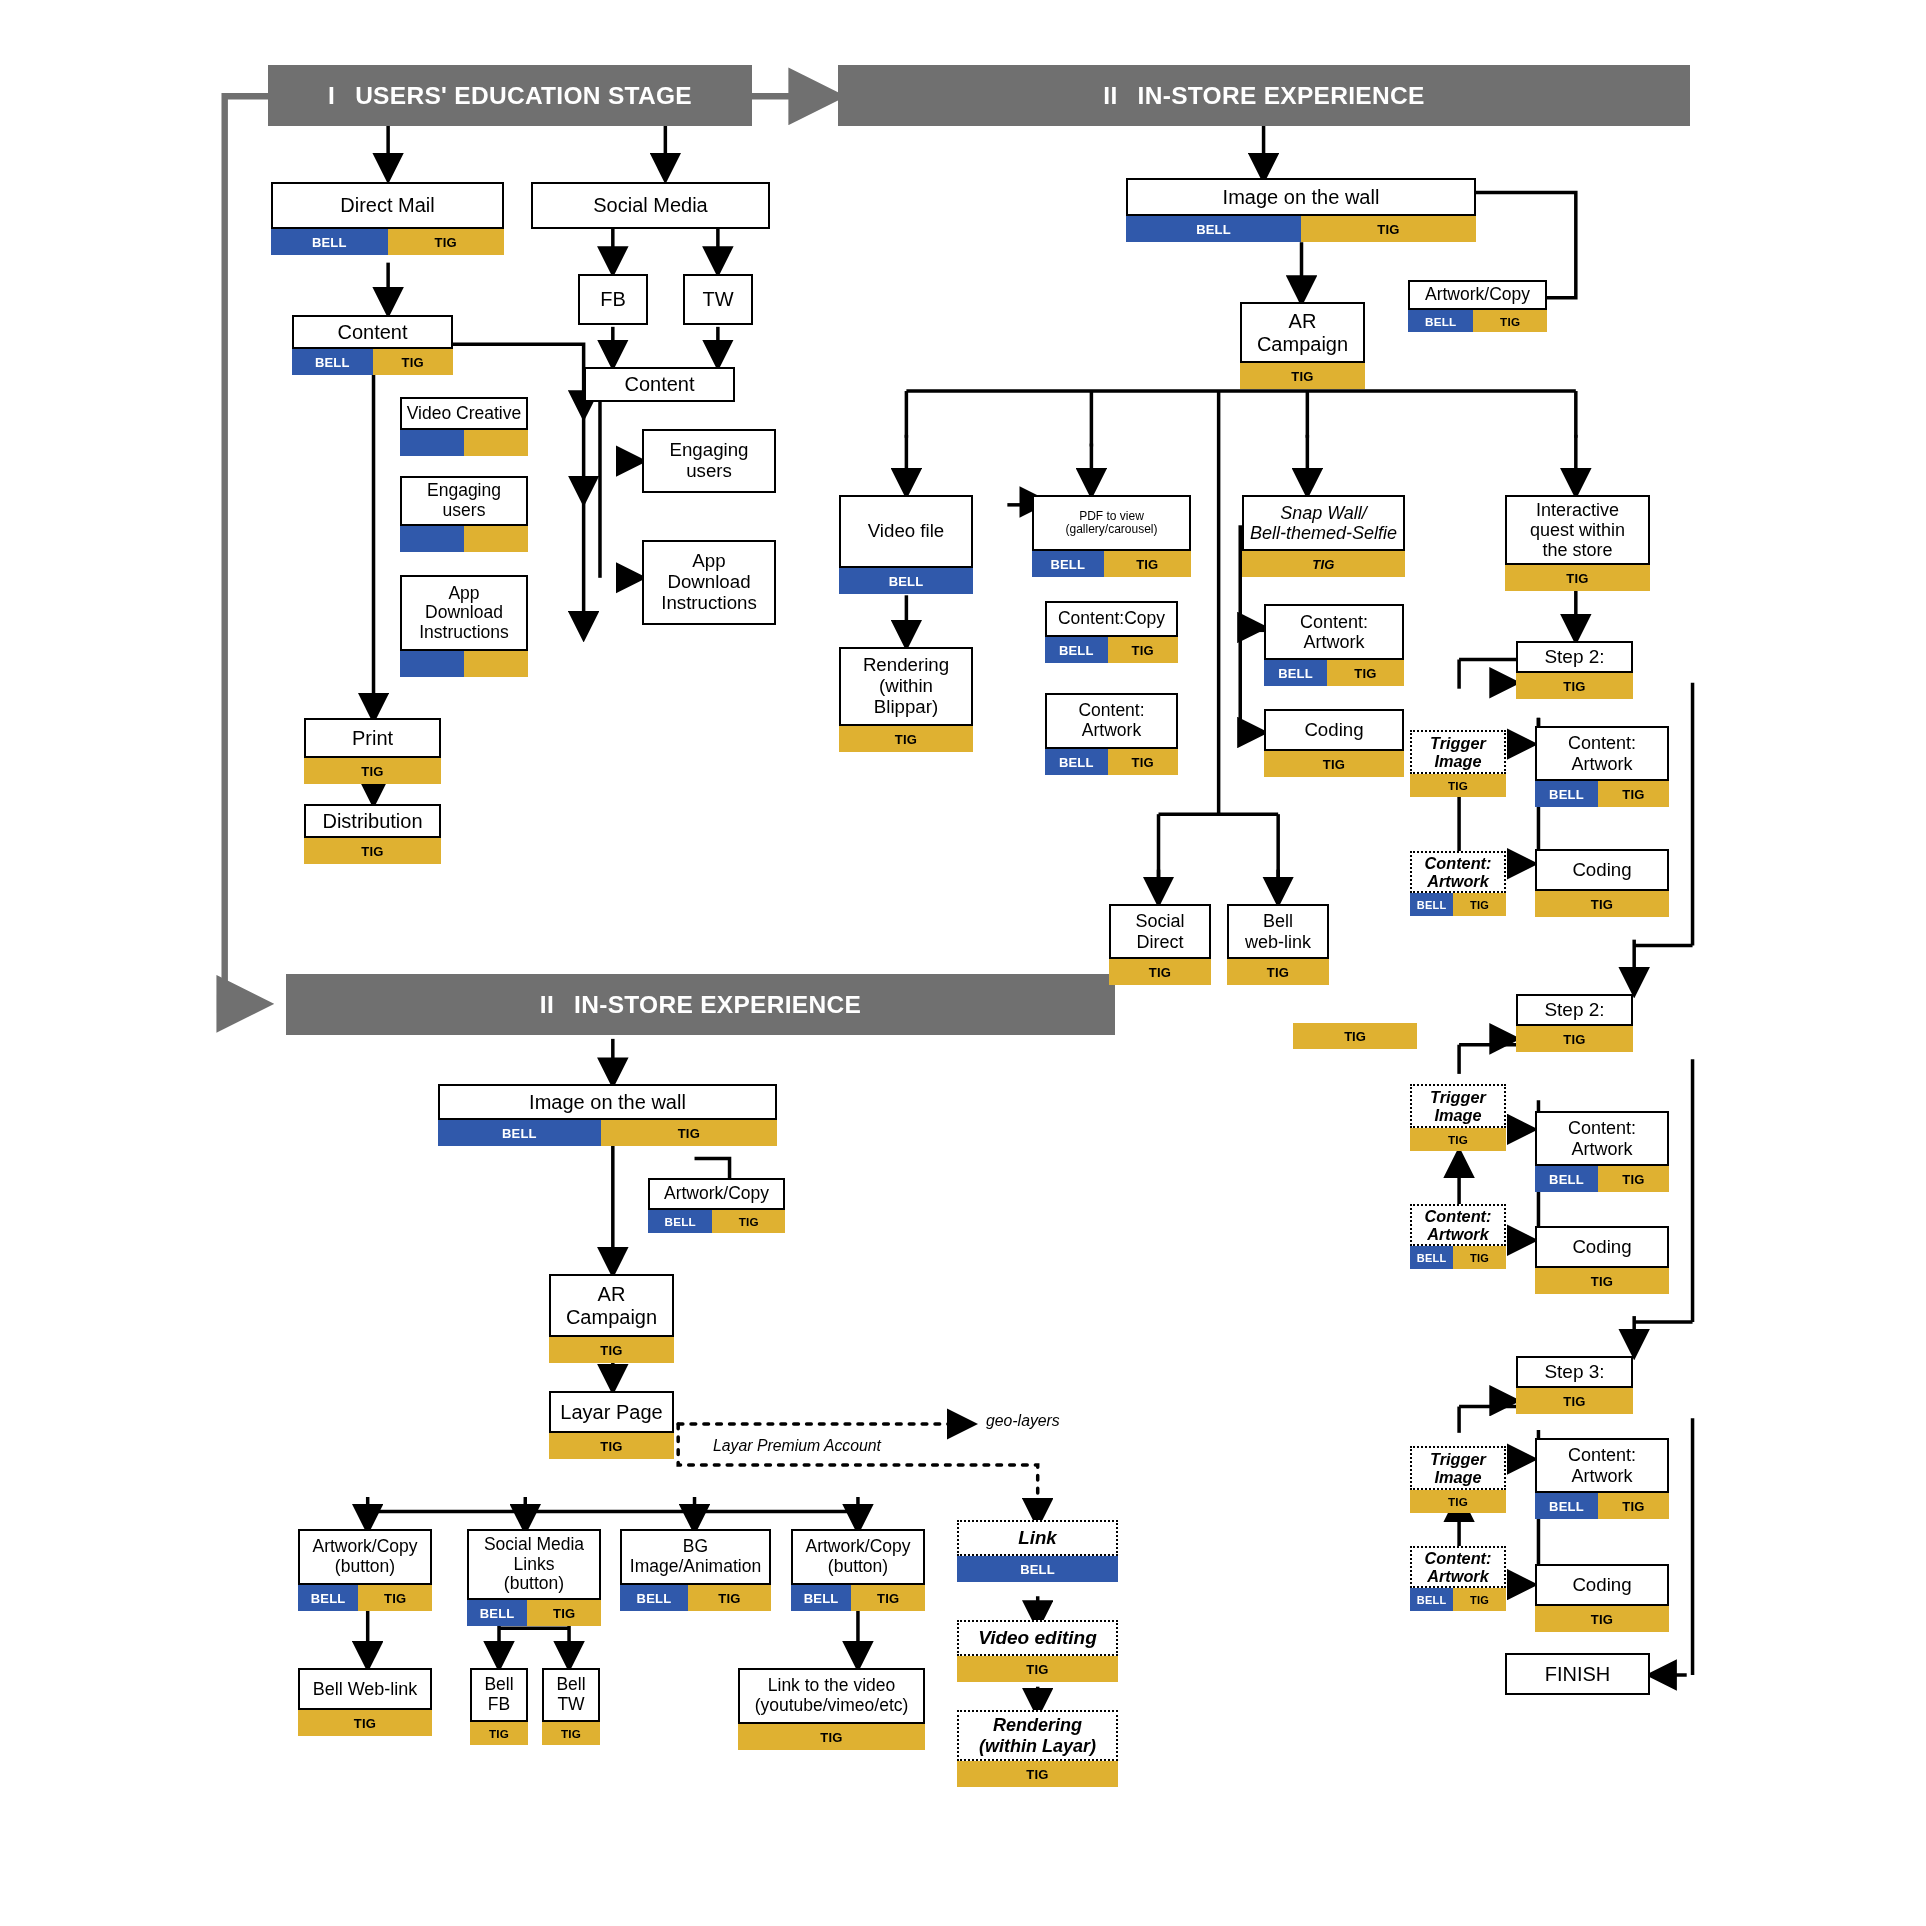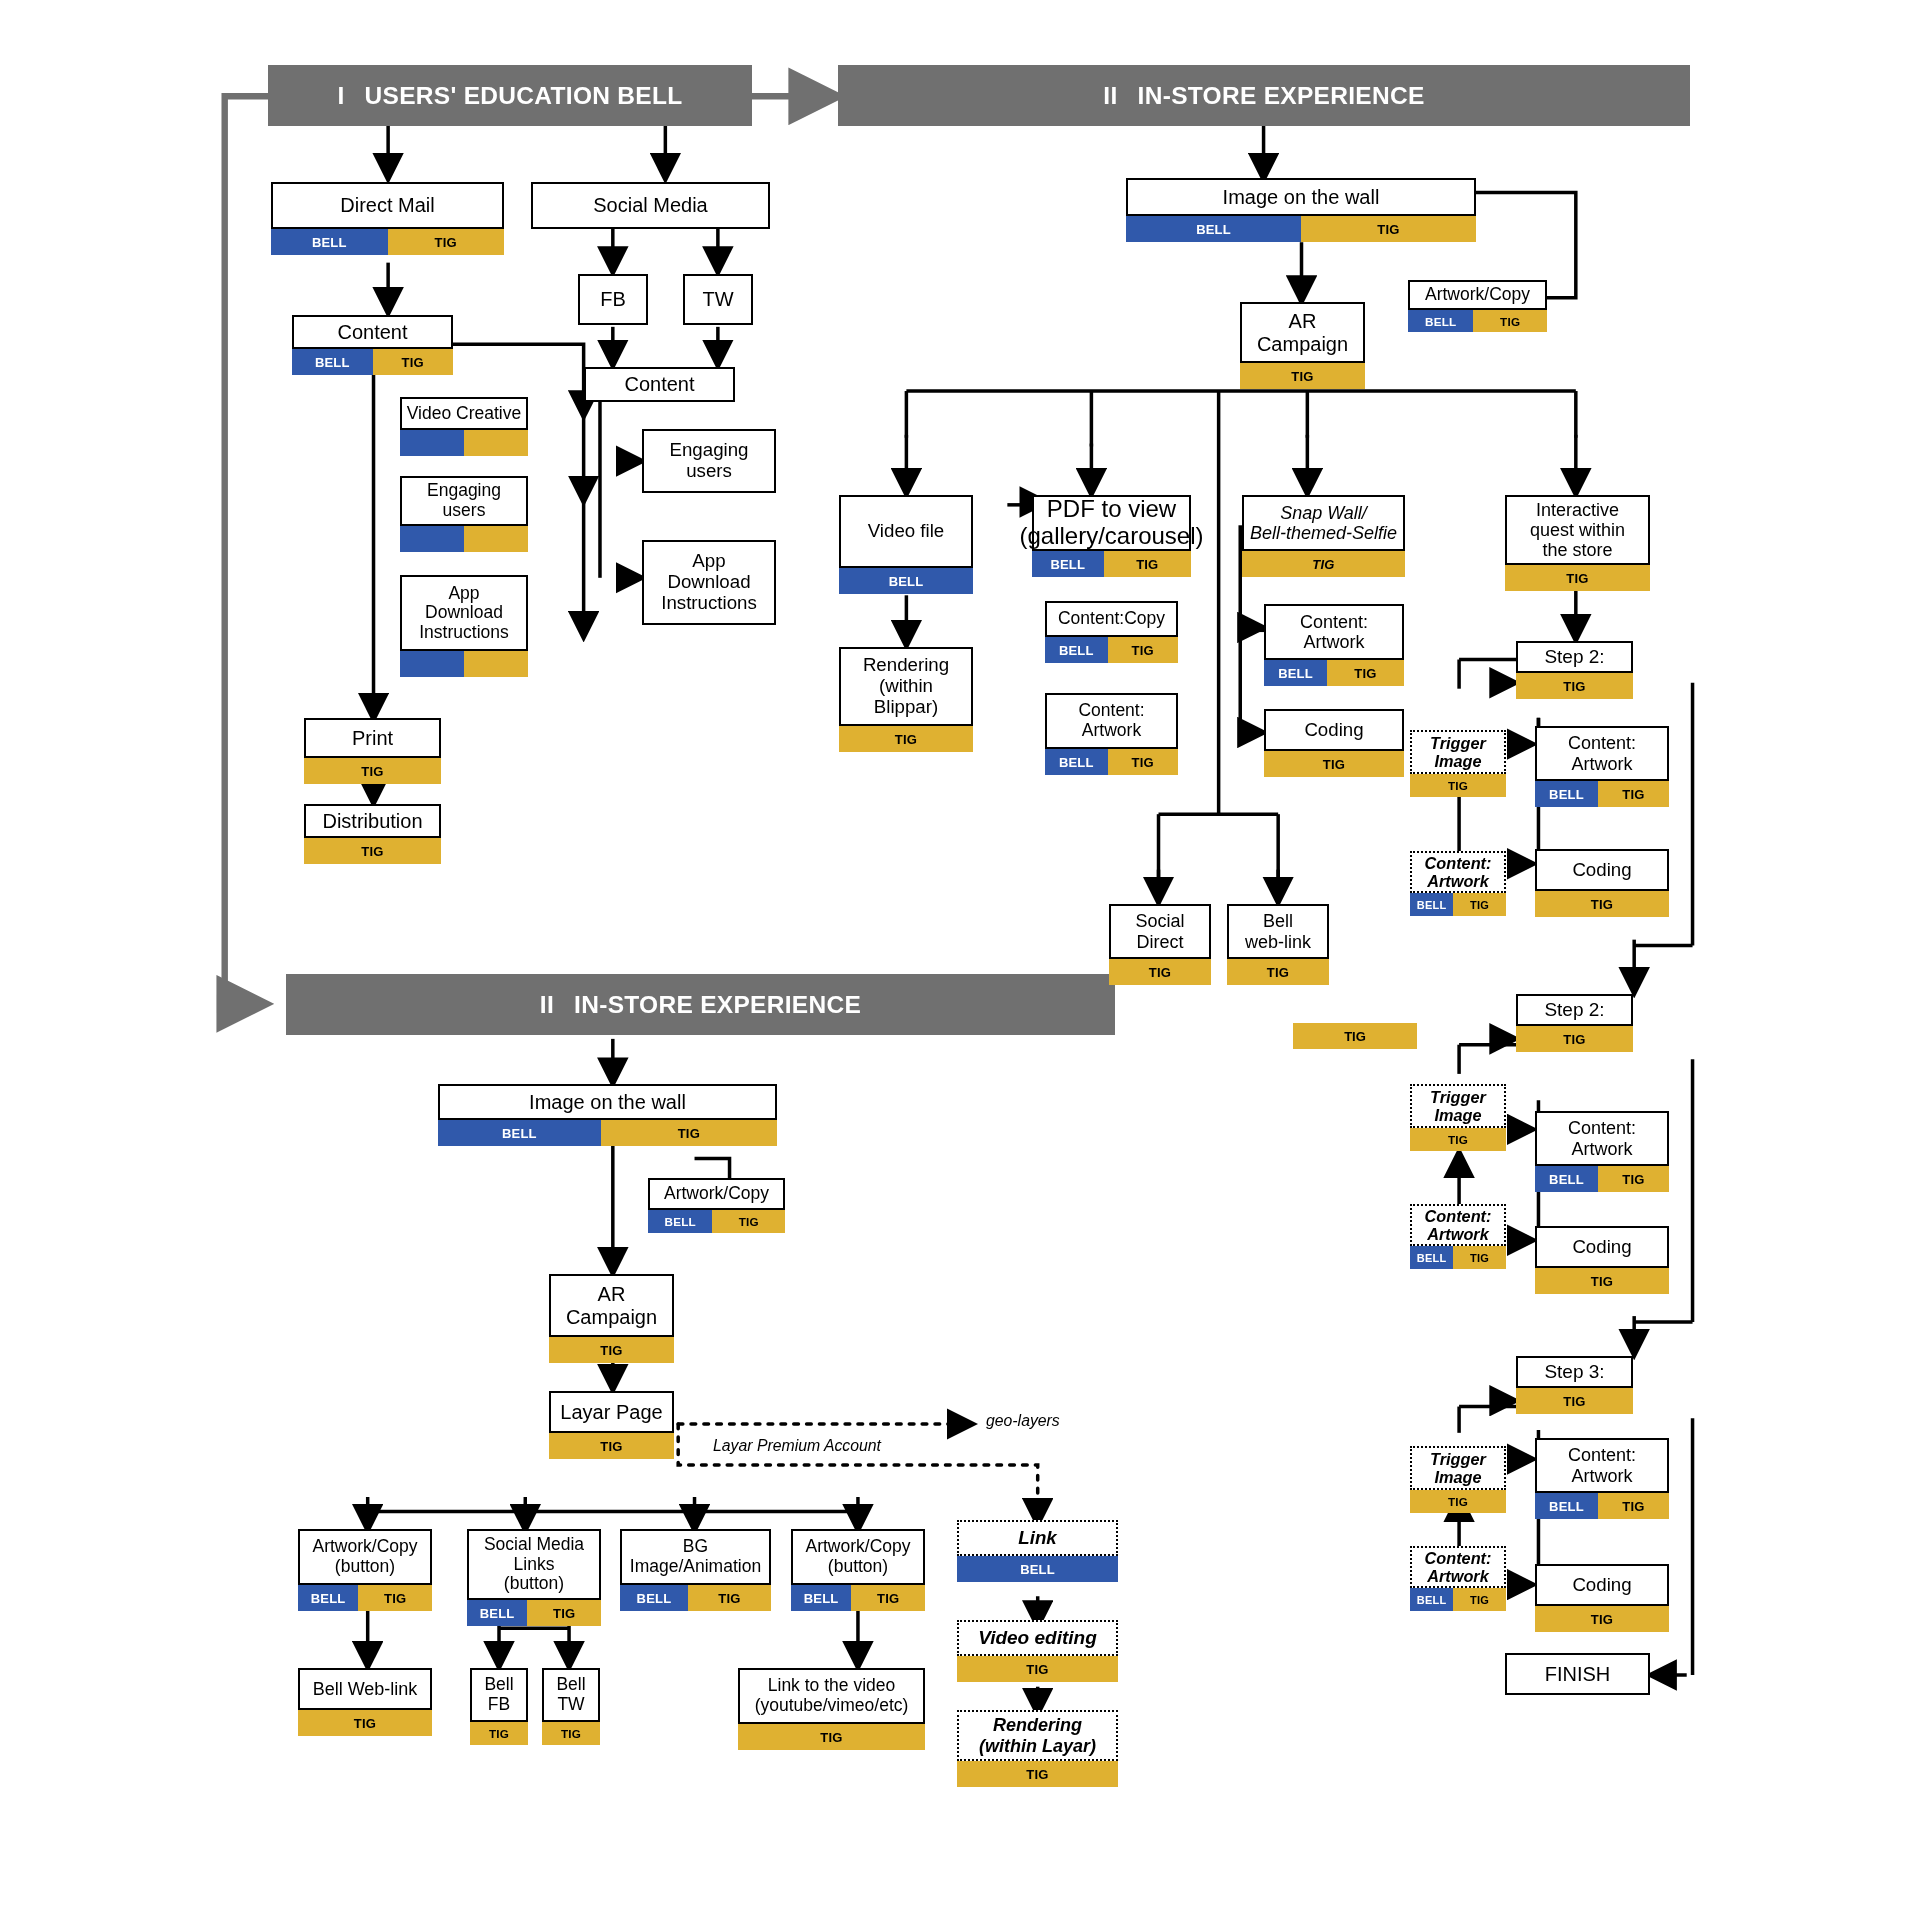--- a/index.html
+++ b/index.html
@@ -170,21 +170,21 @@
     </g>
 
     <g stroke="#707070" stroke-width="11" fill="none">
       <path d="M460,165 L385,165 L385,1720 L450,1720" marker-end="url(#ahg)"></path>
       <path d="M1285,165 L1430,165" marker-end="url(#ahg)"></path>
     </g>
   </svg>
 
   <div class="hdr" style="left:268px;top:65px;width:484px;height:61px;font-size:24.5px;">
     <span class="num">I</span>
-    <span>USERS' EDUCATION BELL</span>
+    <span>USERS' EDUCATION STAGE</span>
   </div>
 
   <div class="hdr" style="left:838px;top:65px;width:852px;height:61px;font-size:24.5px;">
     <span class="num">II</span>
     <span>IN-STORE EXPERIENCE</span>
   </div>
 
   <div class="hdr" style="left:286px;top:974px;width:829px;height:61px;font-size:24.5px;">
     <span class="num">II</span>
     <span>IN-STORE EXPERIENCE</span>
@@ -307,21 +307,21 @@
   <div class="node" style="left:839px;top:647px;width:134px;">
     <div class="body" style="height:79px;font-size:18.7px;white-space:pre-line;">Rendering
 (within
 Blippar)</div>
     <div class="bars">
         <div class="bar tig" style="width:100%">TIG</div>
       </div>
   </div>
 
   <div class="node" style="left:1032px;top:495px;width:159px;">
-    <div class="body" style="height:56px;font-size:24px;white-space:pre-line;">PDF to view
+    <div class="body" style="height:56px;font-size:12px;white-space:pre-line;">PDF to view
 (gallery/carousel)</div>
     <div class="bars">
         <div class="bar bell" style="width:45%">BELL</div>
         <div class="bar tig" style="width:55%">TIG</div>
       </div>
   </div>
 
   <div class="node" style="left:1045px;top:601px;width:133px;">
     <div class="body" style="height:36px;font-size:17.5px;">Content:Copy</div>
     <div class="bars">

